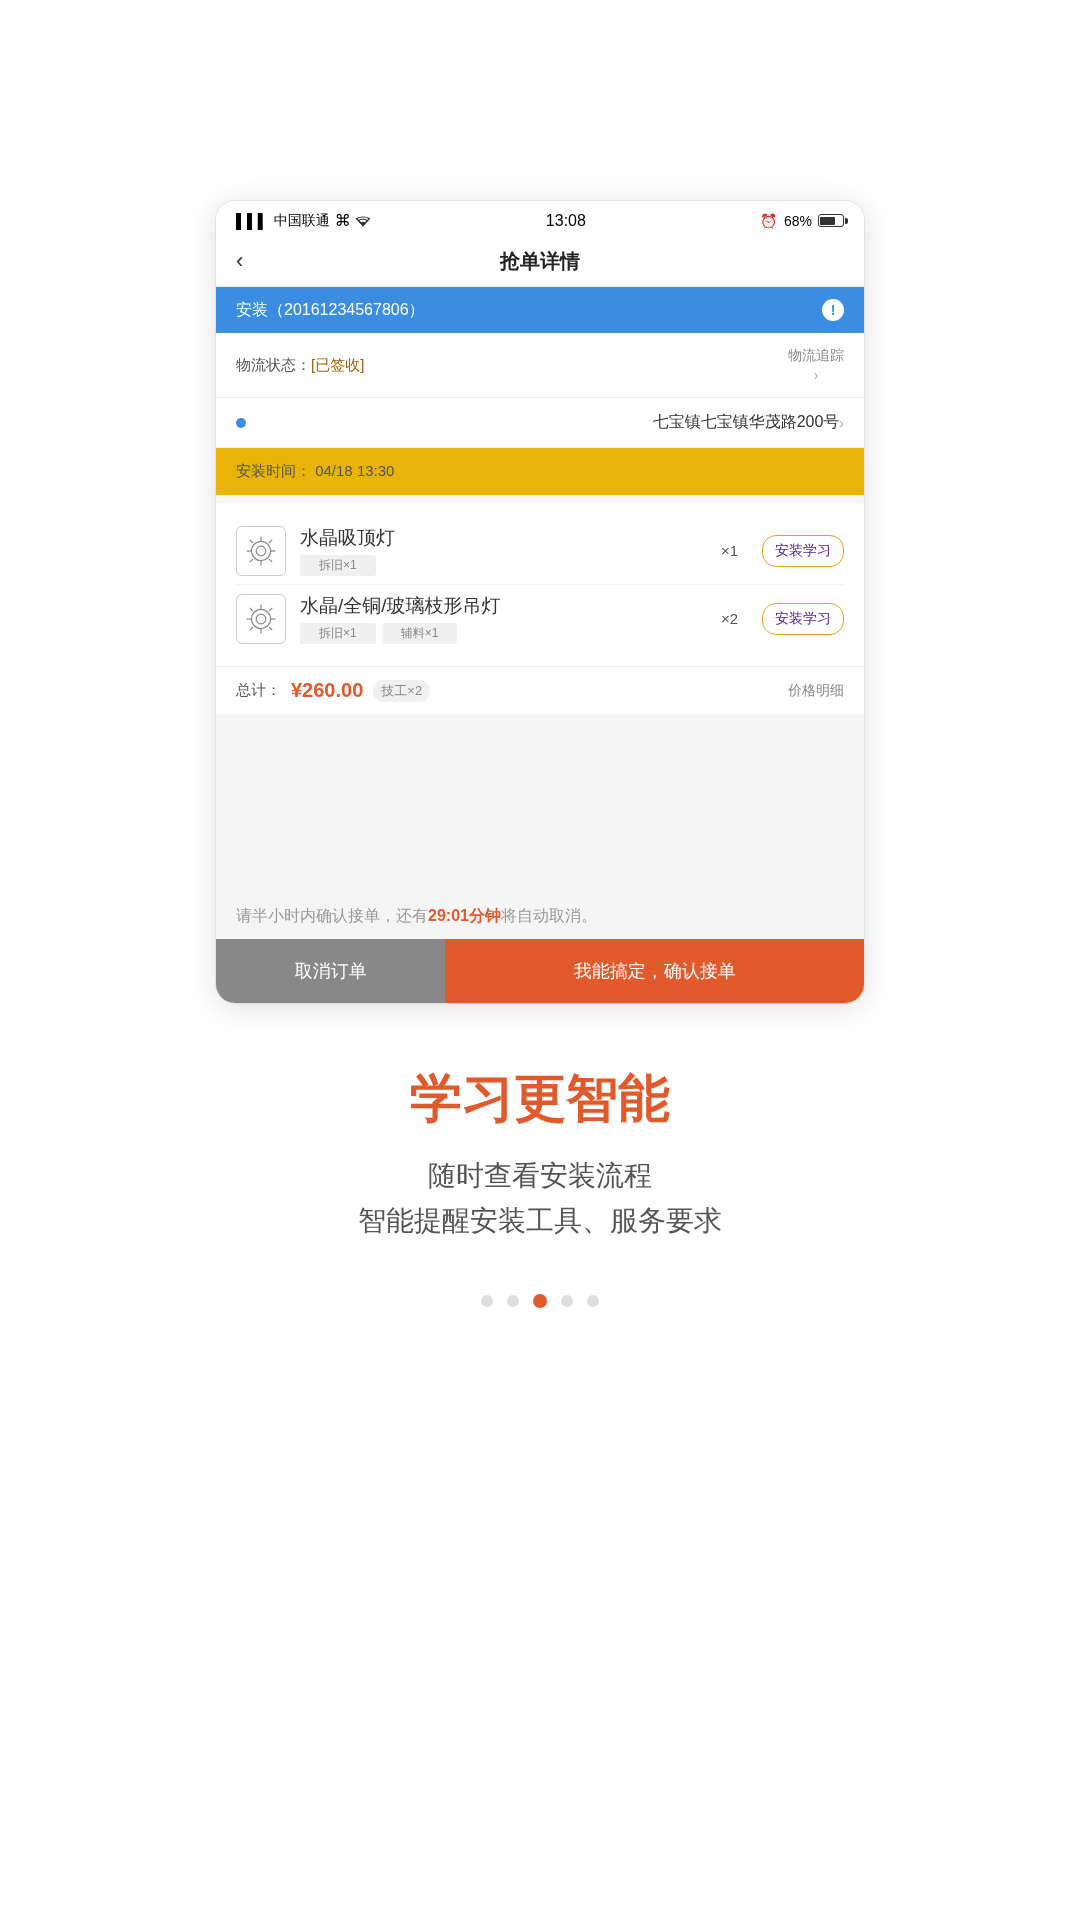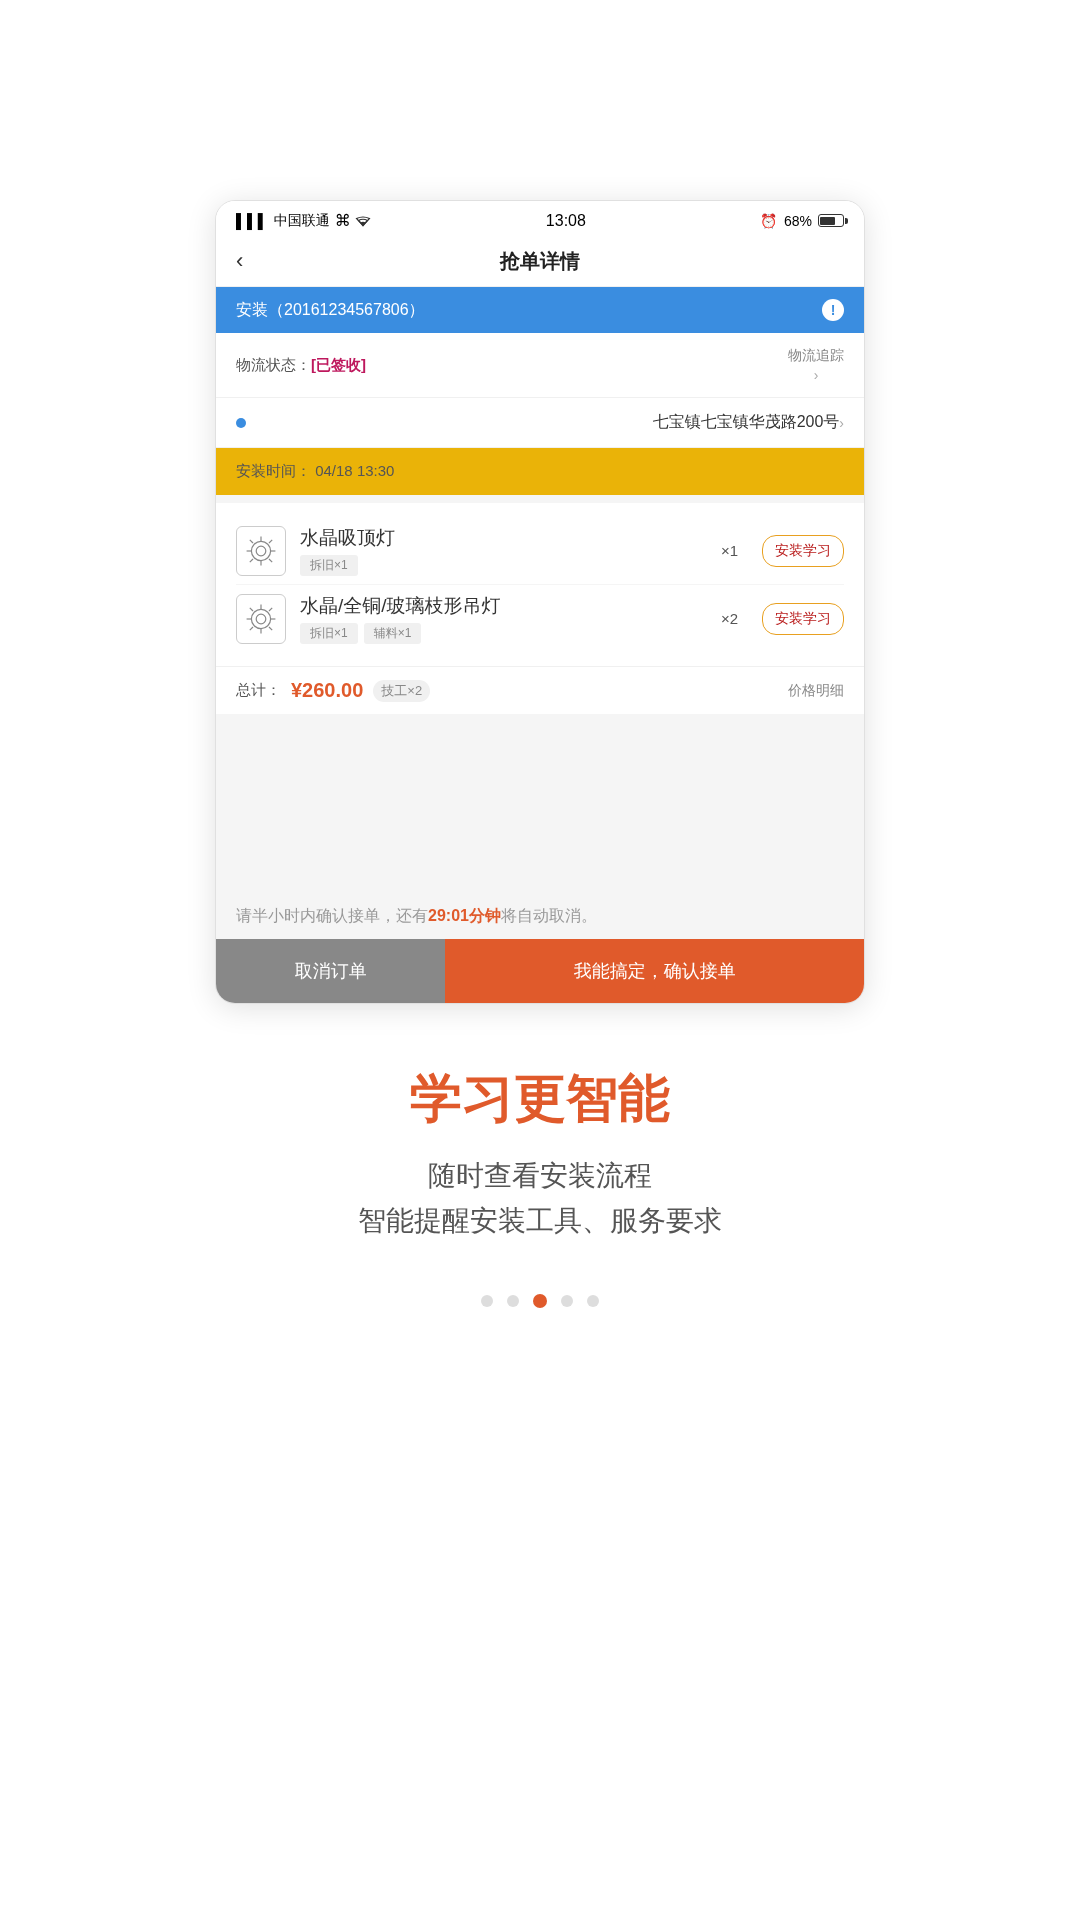--- a/index.html
+++ b/index.html
@@ -124,22 +124,22 @@
       display: flex;
       justify-content: space-between;
       align-items: center;
       font-size: 15px;
       color: #555;
     }
     .logistics-status {
       color: #555;
     }
     .logistics-signed {
-      color: #be185d;
-      font-weight: 700;
+      color: #a16207;
+      font-weight: 400;
     }
     .logistics-track {
       color: #888;
       font-size: 14px;
       display: flex;
       align-items: center;
       gap: 2px;
       flex-direction: column;
     }
     .chevron-right {
@@ -210,34 +210,34 @@
       font-weight: 500;
       margin-bottom: 4px;
     }
     .product-tags {
       display: flex; gap: 6px; flex-wrap: wrap;
     }
     .product-tag {
       font-size: 12px;
       color: #888;
       background: #f0f0f0;
-      padding: 2px 10px;
+      padding: 2px 19px;
       border-radius: 3px;
     }
 
     .product-qty {
       font-size: 15px;
       color: #555;
       margin-right: 10px;
       flex-shrink: 0;
     }
 
     .install-learn-btn {
       border: 1.5px solid #e8a020;
-      color: #b91c1c;
+      color: #4c1d95;
       background: #fff;
       border-radius: 14px;
       padding: 6px 12px;
       font-size: 14px;
       cursor: pointer;
       flex-shrink: 0;
     }
 
     
     .total-row {

